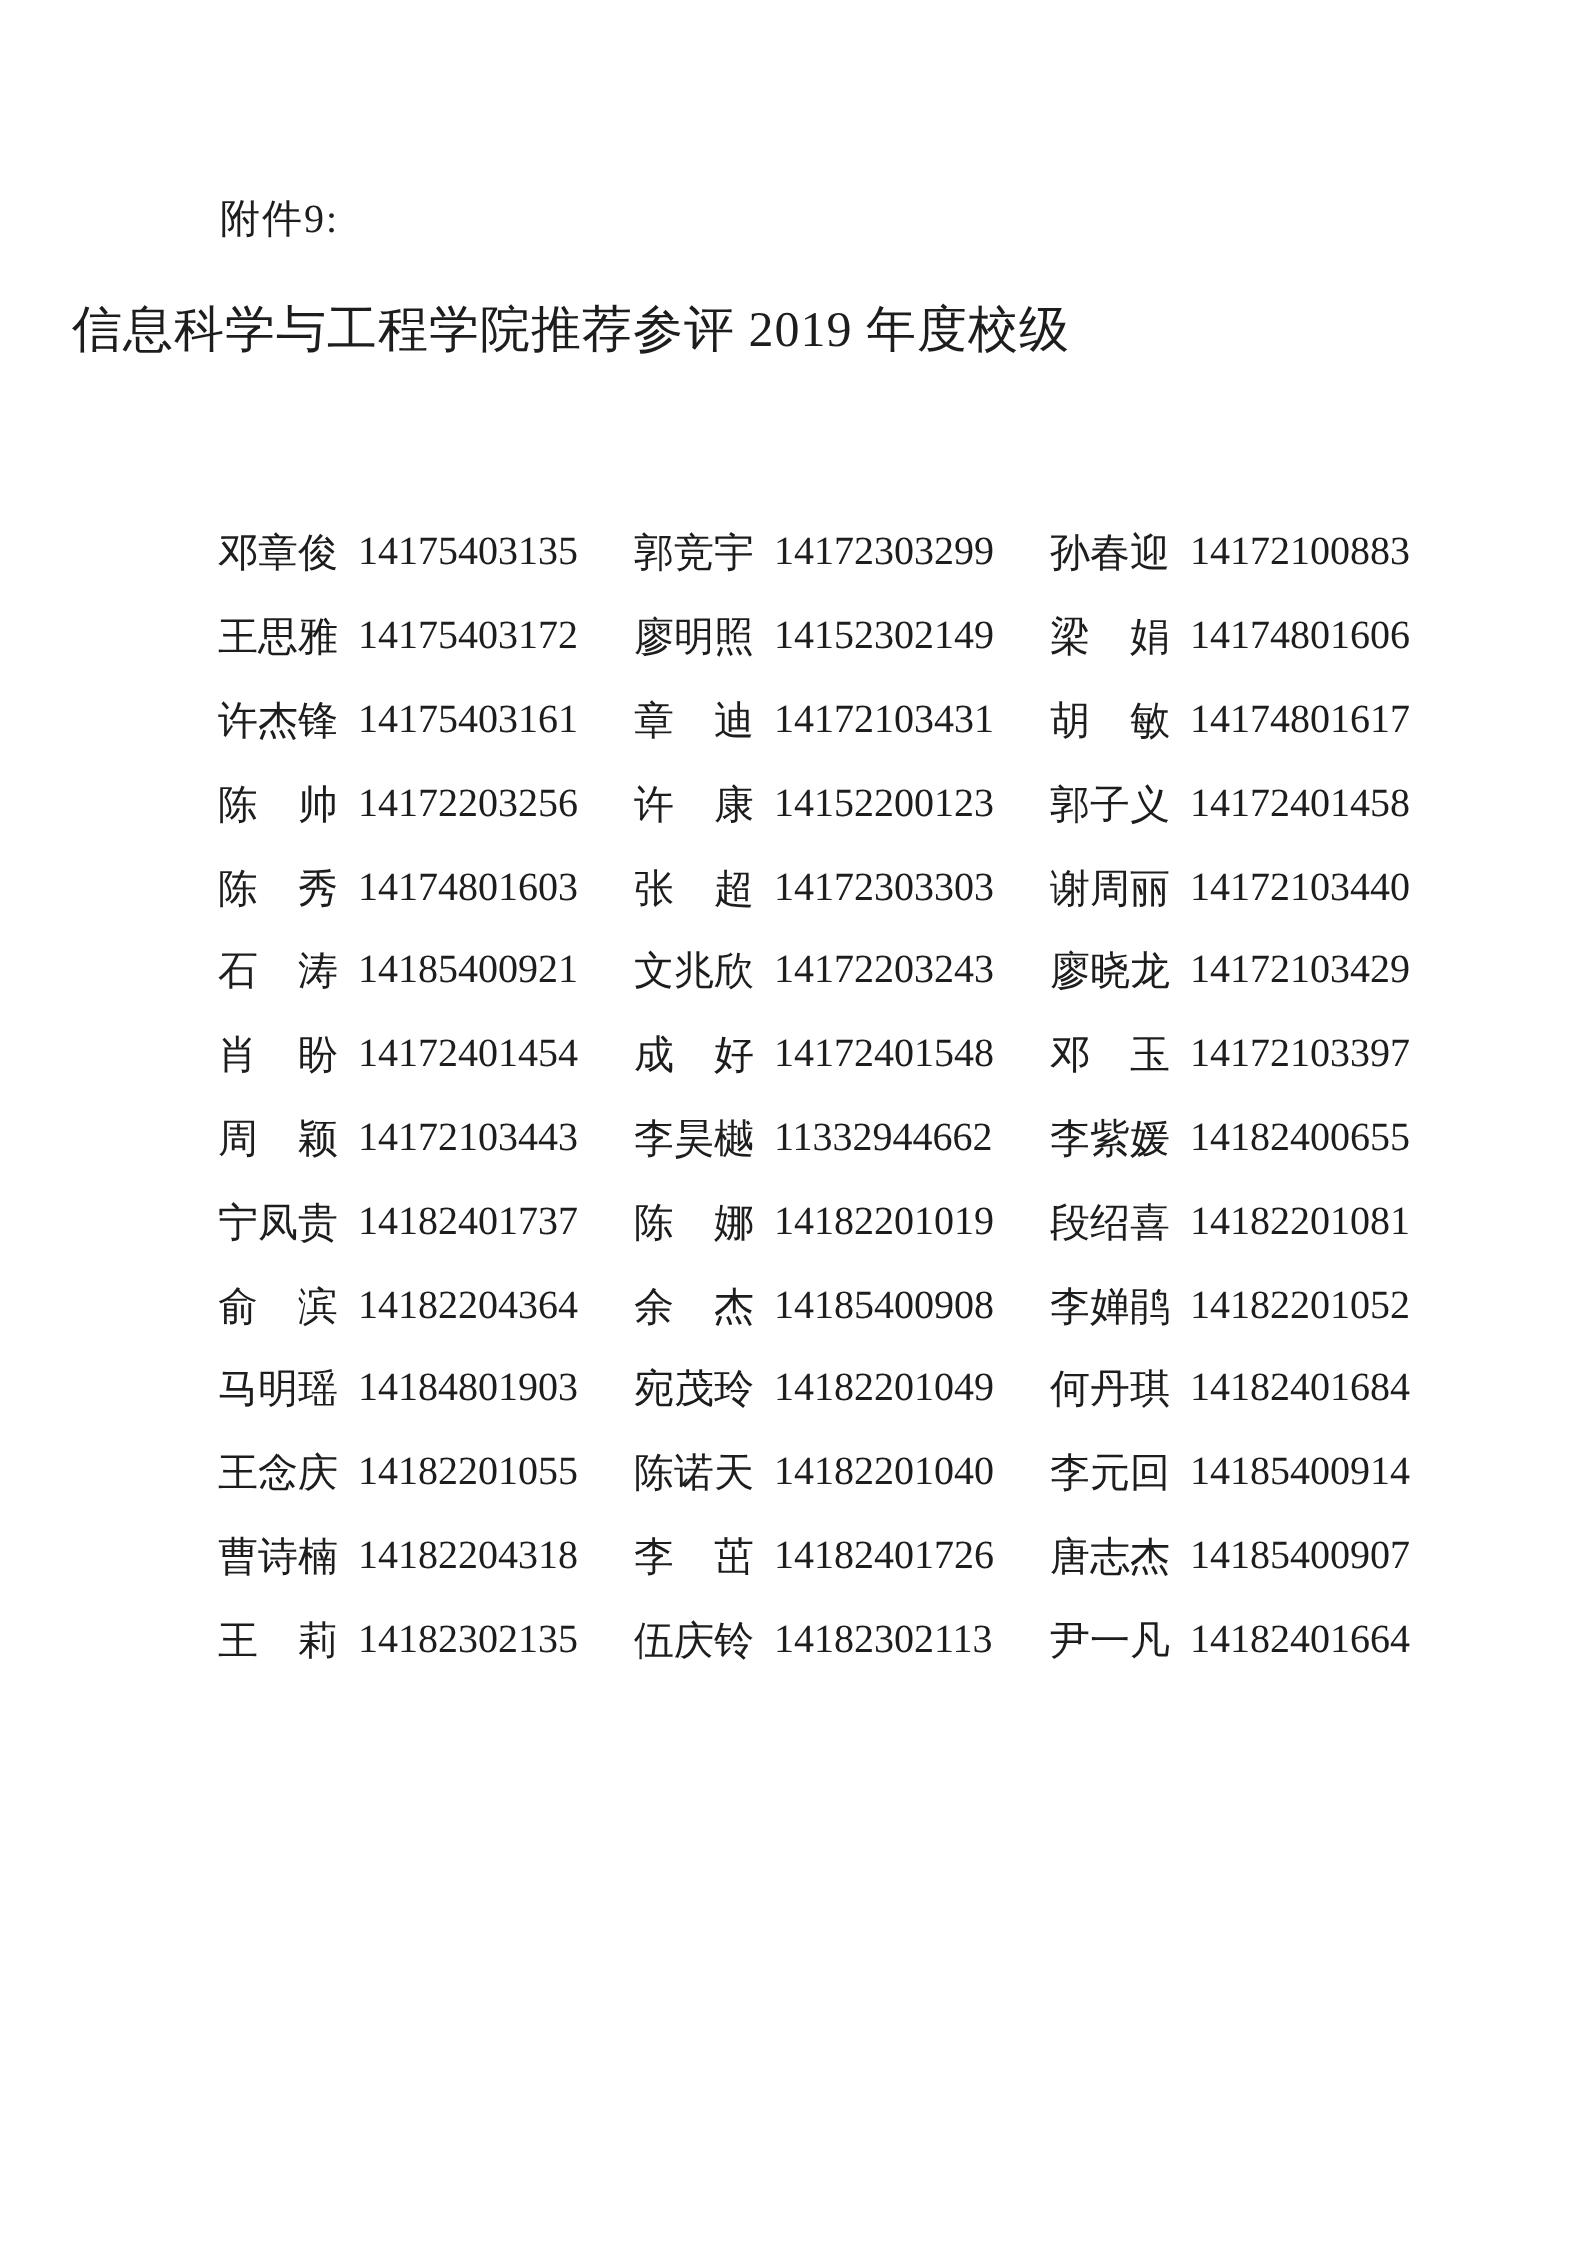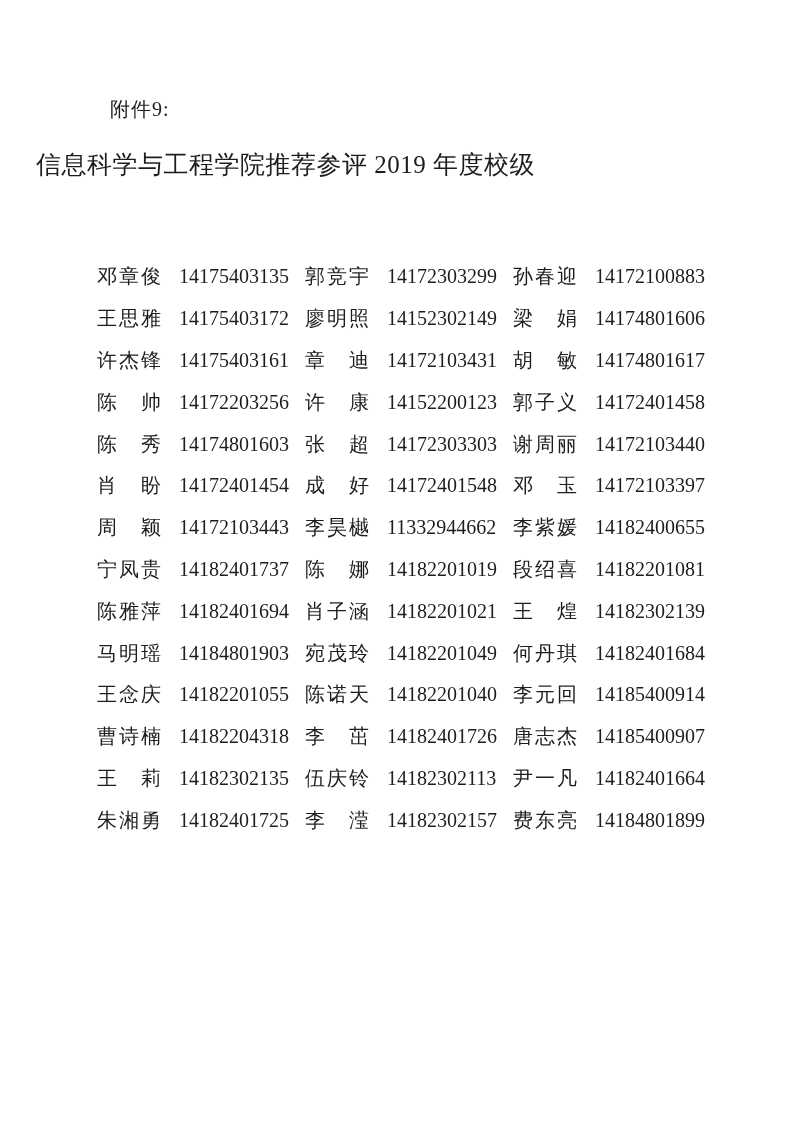--- a/index.html
+++ b/index.html
@@ -51,20 +51,21 @@
     height: 41.8px;
     font-size: 20px;
   }
   .name {
     display: inline-block;
     text-align: justify;
     text-align-last: justify;
     -moz-text-align-last: justify;
     white-space: nowrap;
     overflow: visible;
+    margin-left: 12px;
   }
   .num {
     text-align: right;
     white-space: nowrap;
     font-variant-numeric: lining-nums;
   }
 </style>
 </head>
 <body>
 
@@ -109,20 +110,28 @@
       </div>
       <div class="row">
         <span class="name">陈　秀</span>
         <span class="num">14174801603</span>
         <span class="name">张　超</span>
         <span class="num">14172303303</span>
         <span class="name">谢周丽</span>
         <span class="num">14172103440</span>
       </div>
       <div class="row">
+        <span class="name">石　涛</span>
+        <span class="num">14185400921</span>
+        <span class="name">文兆欣</span>
+        <span class="num">14172203243</span>
+        <span class="name">廖晓龙</span>
+        <span class="num">14172103429</span>
+      </div>
+      <div class="row">
         <span class="name">肖　盼</span>
         <span class="num">14172401454</span>
         <span class="name">成　好</span>
         <span class="num">14172401548</span>
         <span class="name">邓　玉</span>
         <span class="num">14172103397</span>
       </div>
       <div class="row">
         <span class="name">周　颖</span>
         <span class="num">14172103443</span>
@@ -133,26 +142,26 @@
       </div>
       <div class="row">
         <span class="name">宁凤贵</span>
         <span class="num">14182401737</span>
         <span class="name">陈　娜</span>
         <span class="num">14182201019</span>
         <span class="name">段绍喜</span>
         <span class="num">14182201081</span>
       </div>
       <div class="row">
-        <span class="name">陈雅萍</span>
-        <span class="num">14182401694</span>
-        <span class="name">肖子涵</span>
-        <span class="num">14182201021</span>
-        <span class="name">王　煌</span>
-        <span class="num">14182302139</span>
+        <span class="name">俞　滨</span>
+        <span class="num">14182204364</span>
+        <span class="name">余　杰</span>
+        <span class="num">14185400908</span>
+        <span class="name">李婵鹃</span>
+        <span class="num">14182201052</span>
       </div>
       <div class="row">
         <span class="name">马明瑶</span>
         <span class="num">14184801903</span>
         <span class="name">宛茂玲</span>
         <span class="num">14182201049</span>
         <span class="name">何丹琪</span>
         <span class="num">14182401684</span>
       </div>
       <div class="row">
@@ -172,22 +181,14 @@
         <span class="num">14185400907</span>
       </div>
       <div class="row">
         <span class="name">王　莉</span>
         <span class="num">14182302135</span>
         <span class="name">伍庆铃</span>
         <span class="num">14182302113</span>
         <span class="name">尹一凡</span>
         <span class="num">14182401664</span>
       </div>
-      <div class="row">
-        <span class="name">朱湘勇</span>
-        <span class="num">14182401725</span>
-        <span class="name">李　滢</span>
-        <span class="num">14182302157</span>
-        <span class="name">费东亮</span>
-        <span class="num">14184801899</span>
-      </div>
     </div>
 </div>
 
 </body></html>

